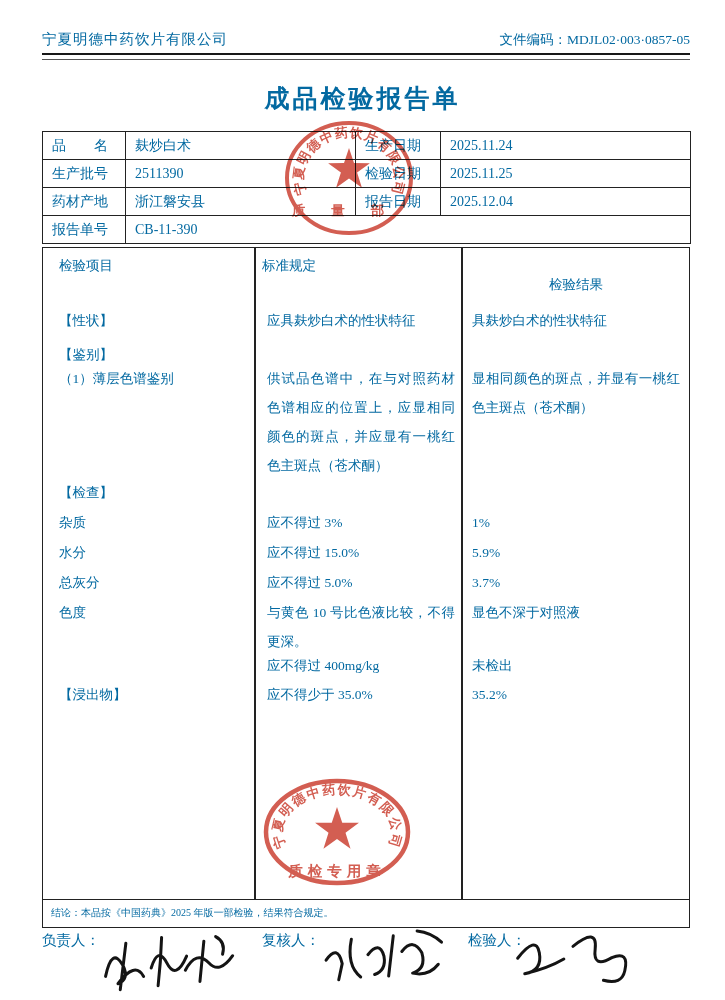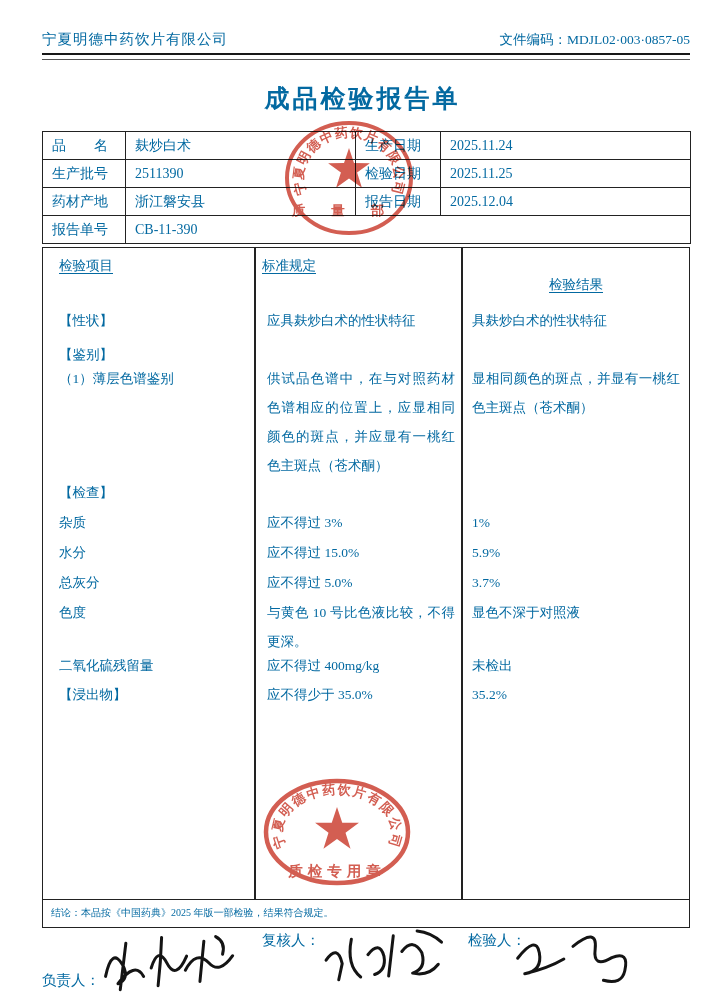--- a/index.html
+++ b/index.html
@@ -13,31 +13,31 @@
   .doccode{right:35px;top:31px;font-size:13.5px;}
   .headrule{left:42px;top:53px;width:648px;height:4px;border-top:2.5px solid #181818;border-bottom:1px solid #555;}
   .title{left:0;top:82px;width:725px;text-align:center;font-size:25px;font-weight:bold;letter-spacing:3px;}
   
   table.info{position:absolute;left:42px;top:131px;border-collapse:collapse;table-layout:fixed;width:648px;}
   table.info td{border:1.5px solid #222;height:27px;padding:0 0 0 9px;font-size:14px;vertical-align:middle;white-space:nowrap;overflow:hidden;}
   
   .insp{left:42px;top:247px;width:648px;height:653px;border:1.5px solid #222;box-sizing:border-box;}
   .vline{position:absolute;top:0;bottom:0;width:1.5px;background:#222;}
   .v1{left:211px;} .v2{left:418px;}
-  .col-head{position:absolute;top:9px;font-size:13.5px;text-decoration:underline;text-underline-offset:3px;}
+  .col-head{position:absolute;top:9px;font-size:13.5px;text-underline-offset:3px;}
   .ch1{left:16px;} .ch2{left:219px;width:224px;} .ch3{left:420px;width:226px;text-align:center;margin-top:19px;}
   .cell{position:absolute;font-size:13.5px;line-height:29px;}
   .c-item{left:16px;width:188px;}
   .c-std{left:224px;width:188px;text-align:justify;}
   .c-res{left:429px;width:208px;text-align:justify;}
   
   .concl{left:42px;top:898.5px;width:648px;height:29px;border:1.5px solid #222;box-sizing:border-box;
          font-size:10px;line-height:26px;padding-left:8px;}
   .signlabel{top:931px;font-size:14.5px;}
-  .sl1{left:42px;margin-top:40px;} .sl2{left:262px;} .sl3{left:468px;}
+  .sl1{left:42px;} .sl2{left:262px;} .sl3{left:468px;}
   
   .stamp{mix-blend-mode:multiply;opacity:.82;}
   .sig path{stroke:#141414;stroke-width:3;fill:none;stroke-linecap:round;stroke-linejoin:round;}
 </style>
 </head>
 <body>
 
 <div class="page">
 
   <div class="abs company">宁夏明德中药饮片有限公司</div>
@@ -108,21 +108,20 @@
     <div class="cell c-res" style="top:290px">5.9%</div>
 
     <div class="cell c-item" style="top:320px">总灰分</div>
     <div class="cell c-std" style="top:320px">应不得过 5.0%</div>
     <div class="cell c-res" style="top:320px">3.7%</div>
 
     <div class="cell c-item" style="top:350px">色度</div>
     <div class="cell c-std" style="top:350px">与黄色 10 号比色液比较，不得更深。</div>
     <div class="cell c-res" style="top:350px">显色不深于对照液</div>
 
-    <div class="cell c-item" style="top:403px">二氧化硫残留量</div>
     <div class="cell c-std" style="top:403px">应不得过 400mg/kg</div>
     <div class="cell c-res" style="top:403px">未检出</div>
 
     <div class="cell c-item" style="top:432px">【浸出物】</div>
     <div class="cell c-std" style="top:432px">应不得少于 35.0%</div>
     <div class="cell c-res" style="top:432px">35.2%</div>
   </div>
 
   <div class="abs concl">结论：本品按《中国药典》2025 年版一部检验，结果符合规定。</div>
 

